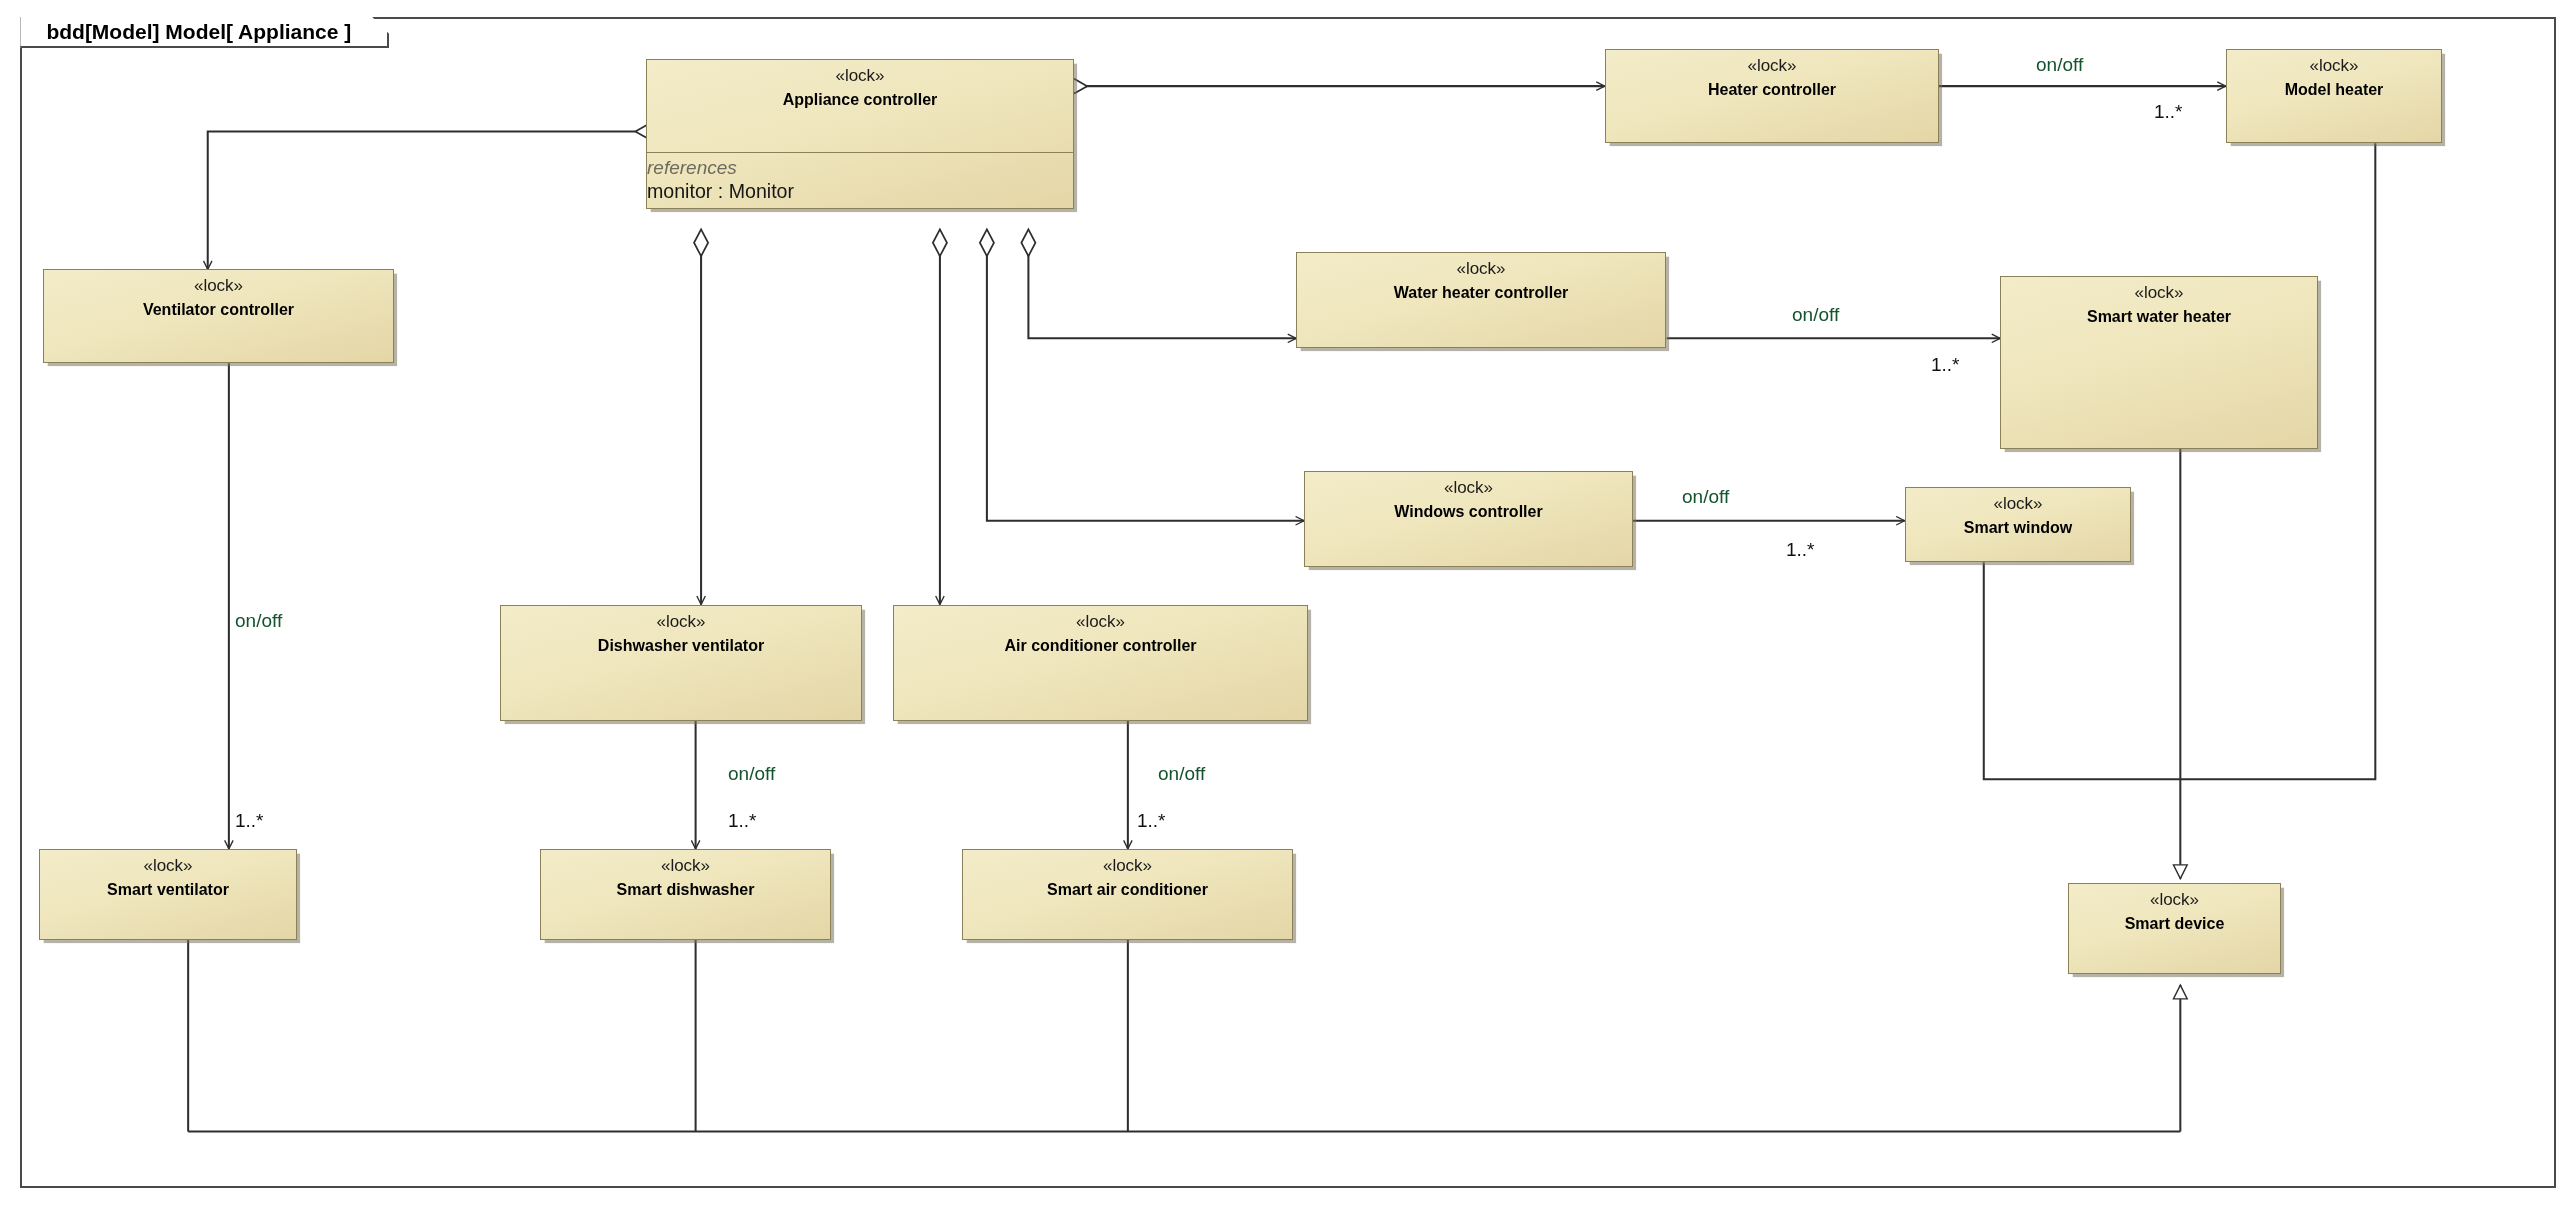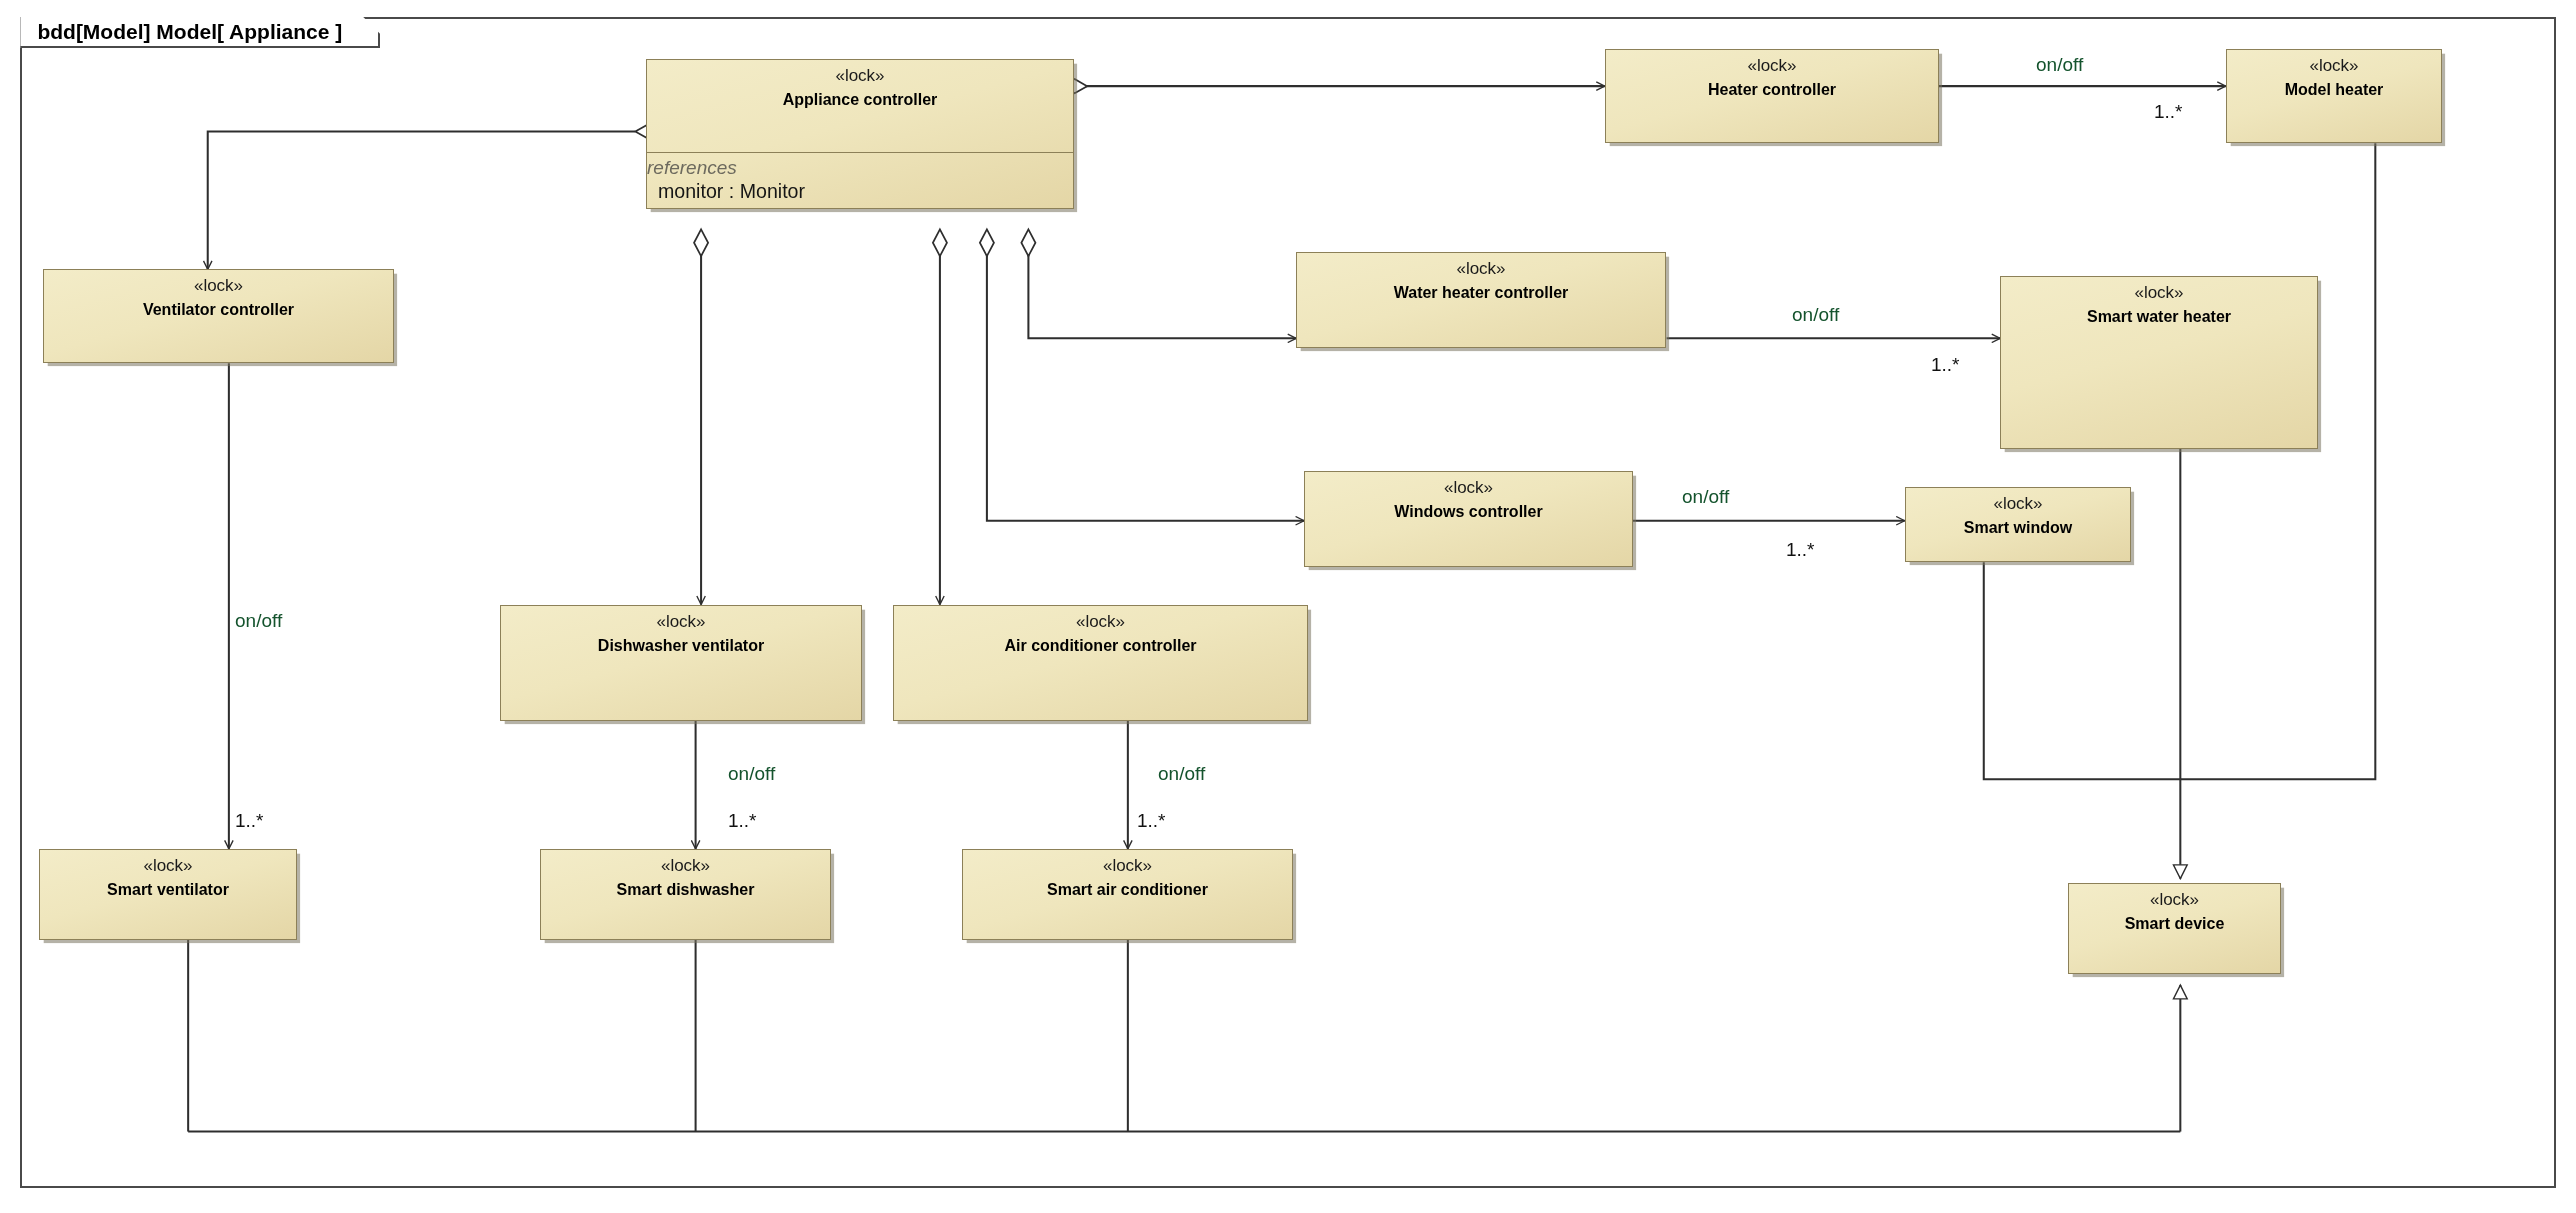--- a/index.html
+++ b/index.html
@@ -26,21 +26,21 @@
     height: 1171px;
     border: 2.3px solid #4a4a4a;
     box-sizing: border-box;
     background: transparent;
   }
   #frame-tab {
     position: absolute;
     left: 20.4px;
     top: 17px;
     height: 31px;
-    padding: 0 36px 0 17px;
+    padding: 0 36px 0 26px;
     border: 2.3px solid #4a4a4a;
     border-top: none;
     border-left: none;
     box-sizing: border-box;
     background: #ffffff;
     display: flex;
     align-items: center;
     white-space: nowrap;
     font-size: 21px;
     color: #000;
@@ -105,21 +105,21 @@
     font-style: italic;
     color: #6d6a5e;
     text-align: left;
     margin-top: 4.7px;
     line-height: 1;
   }
   .block.compart .refs-item {
     font-size: 19.6px;
     color: #151515;
     text-align: left;
-    padding-left: 11px;
+    padding-left: 0;
     margin-top: 5.5px;
     line-height: 1;
   }
 
   
   .edge-label {
     position: absolute;
     font-size: 19px;
     color: #14532d;
     white-space: nowrap;

